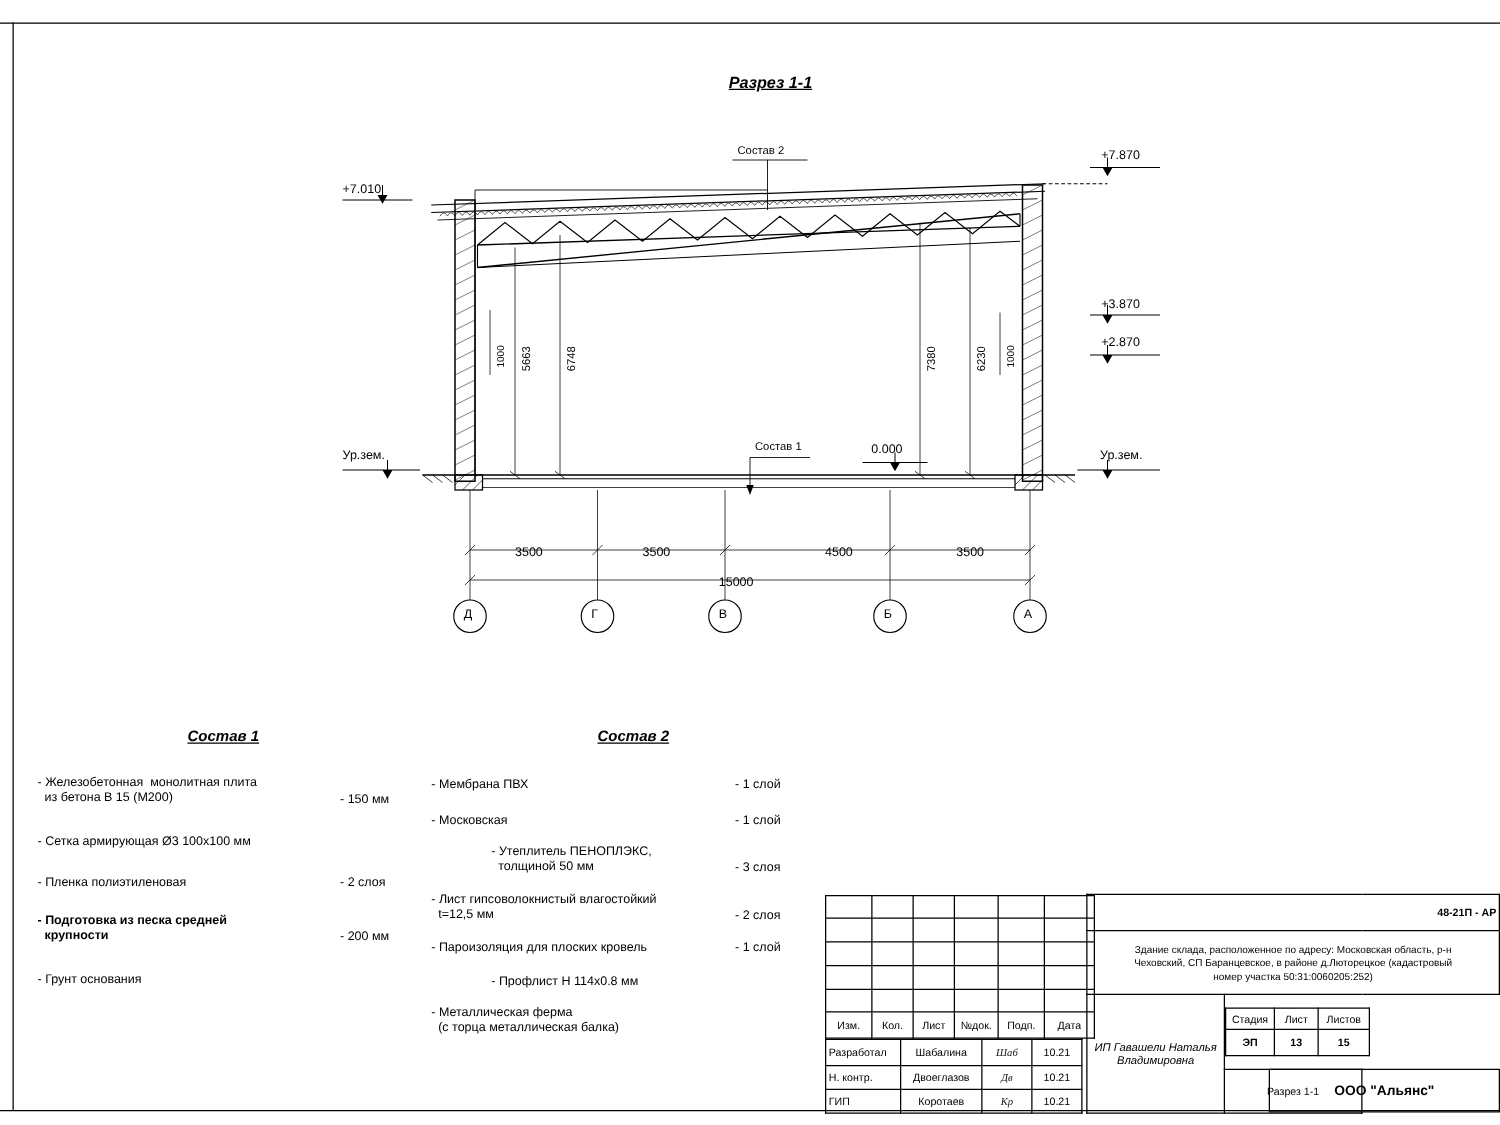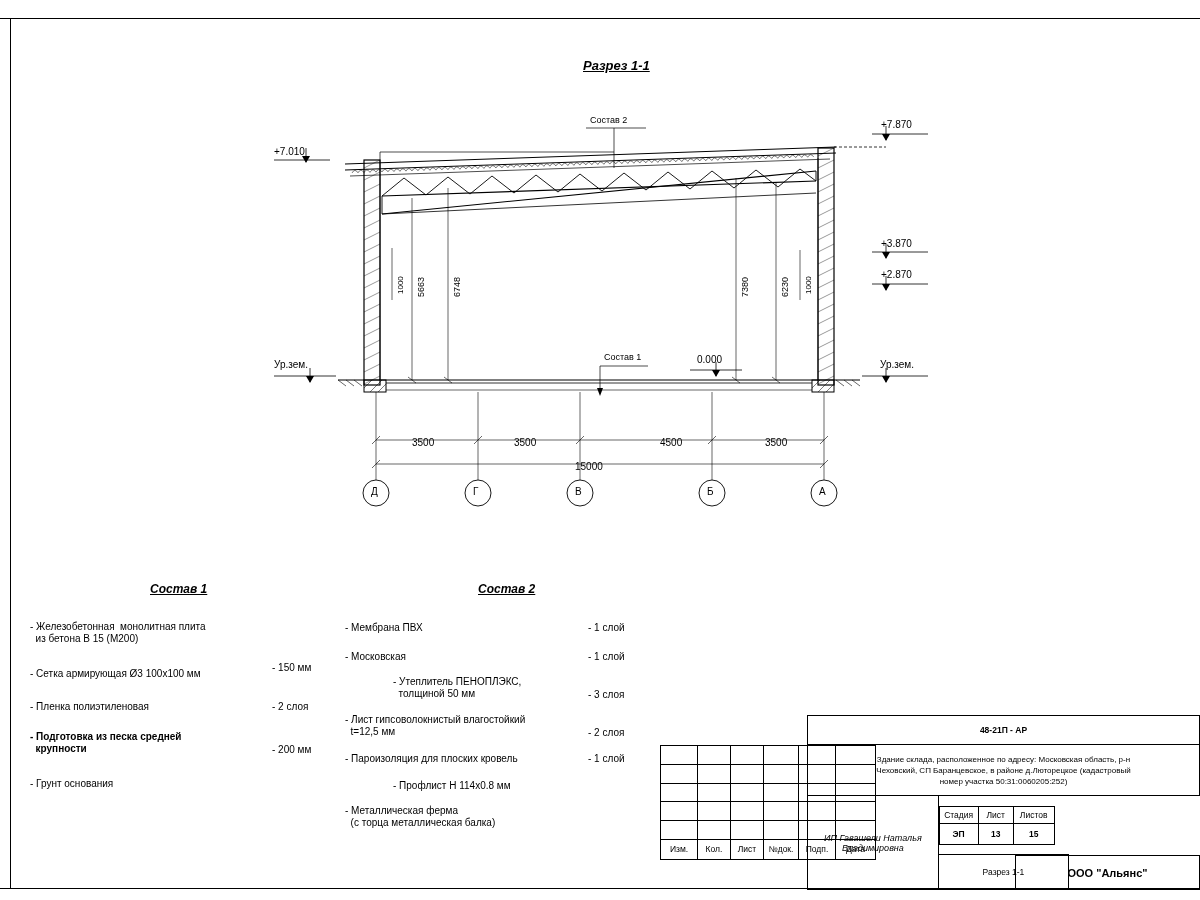--- a/index.html
+++ b/index.html
@@ -16,21 +16,21 @@
   .vert{transform:rotate(-90deg);transform-origin:left top;}
   .spec-title{position:absolute;font-size:12px;font-style:italic;font-weight:bold;text-decoration:underline;}
   .spec-item{position:absolute;font-size:10px;white-space:pre;line-height:12px;}
   .spec-val{position:absolute;font-size:10px;white-space:nowrap;}
   
   .stamp{position:absolute;left:660px;top:715px;width:540px;height:175px;}
   .stamp table{border-collapse:collapse;table-layout:fixed;}
   .stamp td{border:1px solid #000;font-size:8.5px;padding:0 2px;vertical-align:middle;}
   .c{text-align:center;}
   .b{font-weight:bold;}
-  .big{font-size:11px;font-weight:bold;}
+  .big{font-size:11px;font-weight:bold;text-align:right;}
   .sig{font-family:"Liberation Serif", serif;font-style:italic;font-size:12px;color:#111;}
 </style>
 </head>
 <body>
 
 <div class="page">
 
   <div class="frame-line" style="left:0;top:18px;width:1200px;height:1px;"></div>
   <div class="frame-line" style="left:0;top:888px;width:1200px;height:1px;"></div>
   <div class="frame-line" style="left:10px;top:18px;width:1px;height:870px;"></div>
@@ -250,21 +250,21 @@
 
   <div class="lbl" style="left:371px;top:486px;">Д</div>
   <div class="lbl" style="left:473px;top:486px;">Г</div>
   <div class="lbl" style="left:575px;top:486px;">В</div>
   <div class="lbl" style="left:707px;top:486px;">Б</div>
   <div class="lbl" style="left:819px;top:486px;">А</div>
 
   <div class="spec-title" style="left:150px;top:582px;">Состав 1</div>
   <div class="spec-item" style="left:30px;top:621px;">- Железобетонная  монолитная плита
   из бетона В 15 (М200)</div>
-  <div class="spec-val" style="left:272px;top:634px;margin-top:28px;">- 150 мм</div>
+  <div class="spec-val" style="left:272px;top:634px;">- 150 мм</div>
   <div class="spec-item" style="left:30px;top:668px;">- Сетка армирующая Ø3 100х100 мм</div>
   <div class="spec-val" style="left:272px;top:668px;"></div>
   <div class="spec-item" style="left:30px;top:701px;">- Пленка полиэтиленовая</div>
   <div class="spec-val" style="left:272px;top:701px;">-  2 слоя</div>
   <div class="spec-item" style="left:30px;top:731px;font-weight:bold;">- Подготовка из песка средней
   крупности</div>
   <div class="spec-val" style="left:272px;top:744px;">- 200 мм</div>
   <div class="spec-item" style="left:30px;top:778px;">- Грунт основания</div>
 
   <div class="spec-title" style="left:478px;top:582px;">Состав 2</div>
@@ -282,21 +282,21 @@
   <div class="spec-val" style="left:588px;top:753px;">- 1 слой</div>
   <div class="spec-item" style="left:345px;top:780px;margin-left:48px;">- Профлист Н 114х0.8 мм</div>
   <div class="spec-item" style="left:345px;top:805px;">- Металлическая ферма
   (с торца металлическая балка)</div>
 
   <div class="stamp">
     <table style="width:540px;height:175px;">
       <tbody>
           <tr>
 
-        <td rowspan="4" style="width:147px;padding:0;border:none;">
+        <td rowspan="4" style="width:209px;padding:0;border:none;">
           <table style="width:185px;height:115px;">
             <tbody>
                   <tr>
                     <td style="width:32px;height:14px;"></td>
                     <td style="width:28px;"></td>
                     <td style="width:28px;"></td>
                     <td style="width:30px;"></td>
                     <td style="width:32px;"></td>
                     <td style="width:35px;"></td>
                   </tr>
@@ -332,20 +332,42 @@
                     <td></td>
                     <td></td>
                   </tr>
             <tr>
               <td class="c" style="height:15px;">Изм.</td>
               <td class="c">Кол.</td>
               <td class="c">Лист</td>
               <td class="c">№док.</td>
               <td class="c">Подп.</td>
               <td class="c">Дата</td>
+            </tr>
+          </tbody>
+              </table>
+          <table style="width:185px;height:60px;">
+            <tbody>
+                  <tr>
+              <td style="width:55px;height:20px;">Разработал</td>
+              <td class="c" style="width:60px;">Шабалина</td>
+              <td class="c sig" style="width:35px;">Шаб</td>
+              <td class="c" style="width:35px;">10.21</td>
+            </tr>
+            <tr>
+              <td style="height:18px;">Н. контр.</td>
+              <td class="c">Двоеглазов</td>
+              <td class="c sig">Дв</td>
+              <td class="c">10.21</td>
+            </tr>
+            <tr>
+              <td style="height:18px;">ГИП</td>
+              <td class="c">Коротаев</td>
+              <td class="c sig">Кр</td>
+              <td class="c">10.21</td>
             </tr>
           </tbody>
               </table>
         </td>
         <td colspan="3" class="c big" style="height:28px;">48-21П - АР</td>
       </tr>
       <tr>
         <td colspan="3" class="c" style="height:50px;font-size:8px;line-height:11px;white-space:pre-line;">Здание склада, расположенное по адресу: Московская область, р-н
 Чеховский, СП Баранцевское, в районе д.Люторецкое  (кадастровый
 номер участка 50:31:0060205:252)</td>

